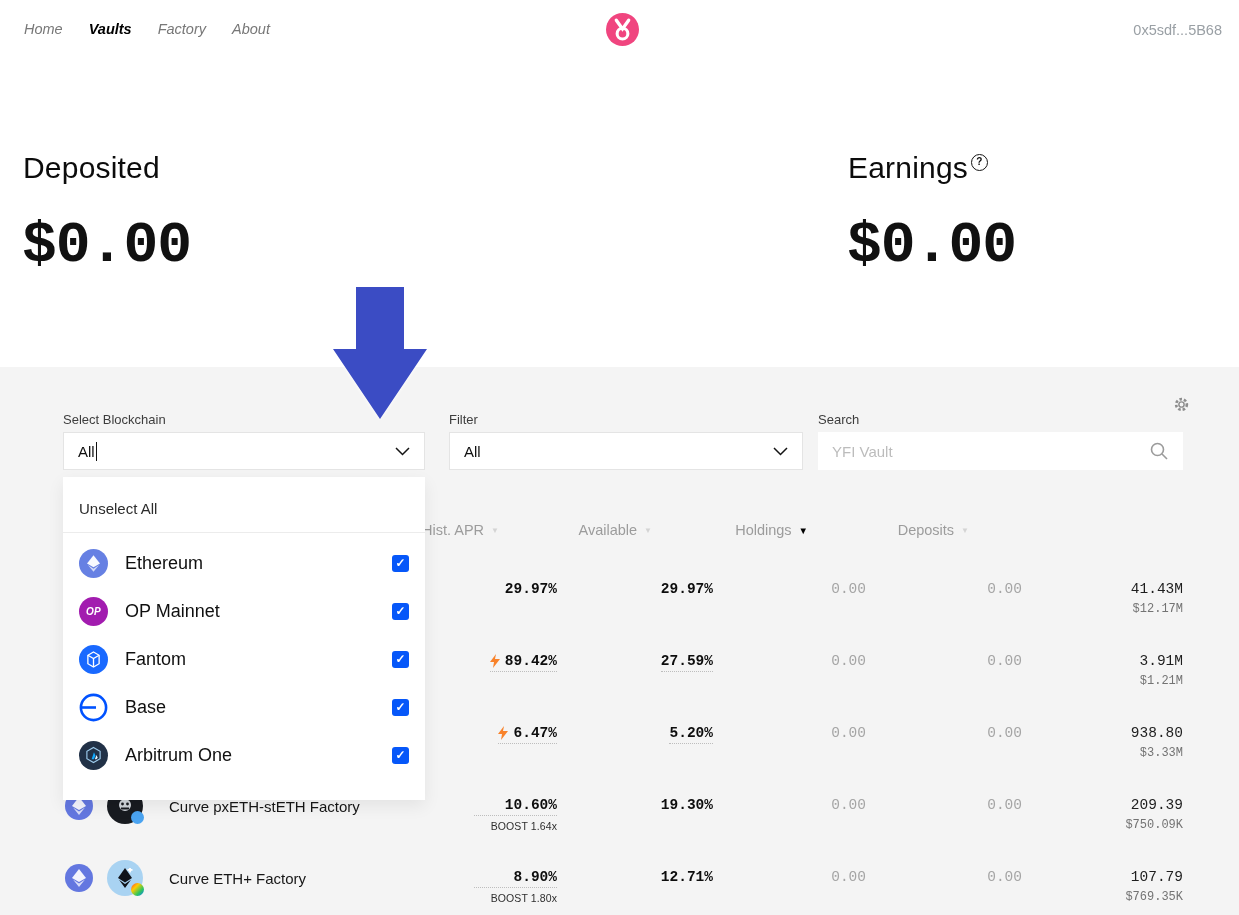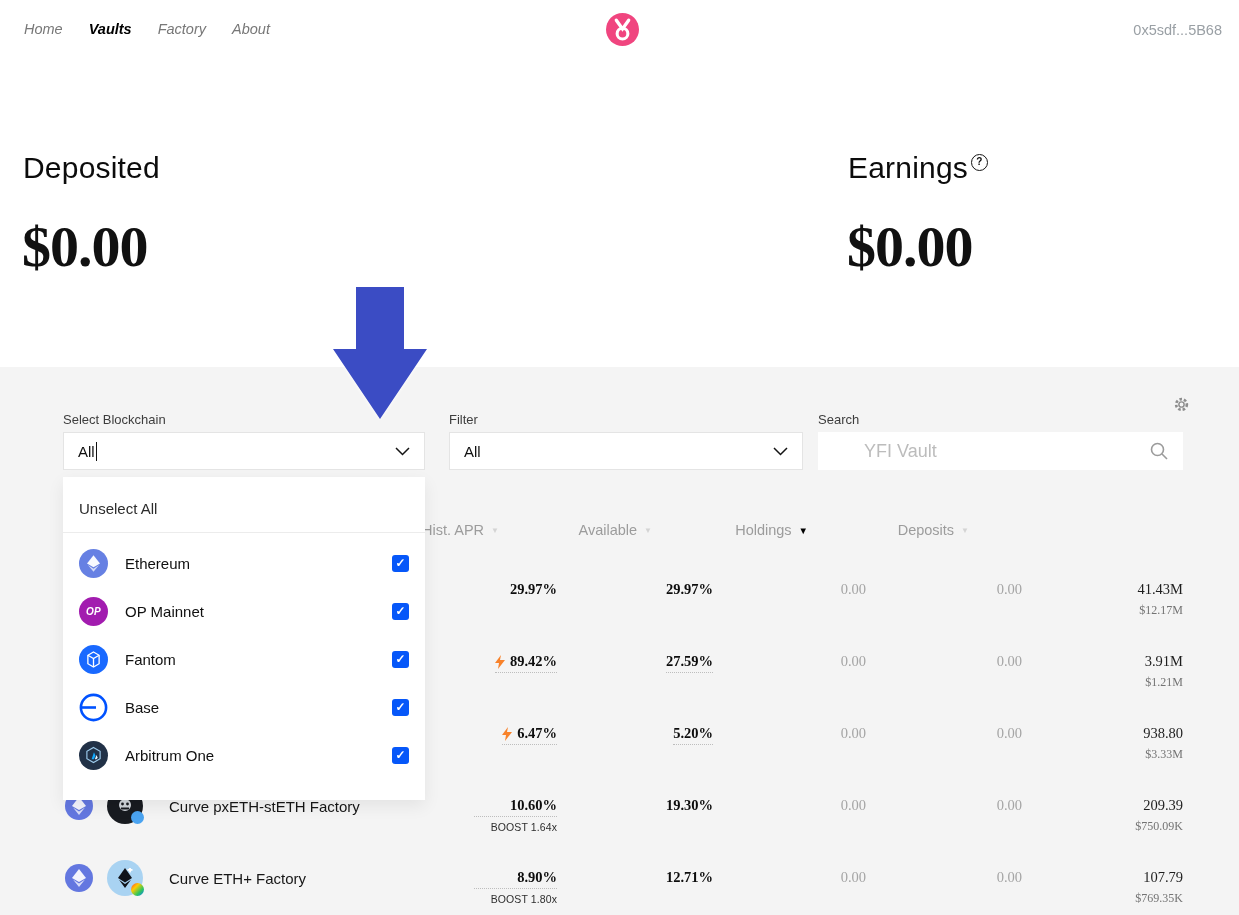--- a/index.html
+++ b/index.html
@@ -2,21 +2,21 @@
 <html><head>
 <meta charset="utf-8">
 <style>
   * { margin:0; padding:0; box-sizing:border-box; }
   html,body { width:1239px; height:915px; }
   body {
     font-family:"Liberation Sans", sans-serif;
     background:#ffffff; color:#111;
     position:relative; overflow:hidden;
   }
-  .mono { font-family:Liberation Serif, serif; }
+  .mono { font-family:Liberation Mono, monospace; }
 
   
   .nav { position:absolute; top:0; left:0; width:1239px; height:60px; background:#fff; }
   .nav-items { position:absolute; left:24px; top:21px; display:flex; gap:26px;font-style:italic; }
   .nav-item { font-size:14.5px; color:#787878; cursor:pointer; }
   .nav-item.active { color:#000; font-weight:700; }
   .logo { position:absolute; left:606px; top:13px; width:33px; height:33px; }
   .wallet { position:absolute; right:17px; top:22px; font-size:14.5px; color:#9aa0a5; }
 
   
@@ -38,34 +38,34 @@
   .panel { position:absolute; top:367px; left:0; width:1239px; height:548px; background:#f4f4f4; }
   .gear { position:absolute; top:396px; right:49px; width:17px; height:17px; cursor:pointer; }
 
   .ctl-label { position:absolute; top:412px; font-size:13px; color:#3d3d3d; }
   .ctl-box { position:absolute; top:432px; height:38px; background:#fff; border:1px solid #e4e4e4;
     display:flex; align-items:center; padding:0 14px; font-size:15px; color:#0f0f0f; cursor:pointer; }
   .ctl-box .spacer { flex:1; }
   #blockchain-box { left:63px; width:362px; }
   #filter-box { left:449px; width:354px; }
   #search-box { left:818px; width:365px; border:none; }
-  #search-box input { border:none; outline:none; flex:1; font-size:18px; color:#111;
-    font-family:"Liberation Sans", sans-serif; background:transparent;margin-left:32px; }
+  #search-box input { border:none; outline:none; flex:1; font-size:15px; color:#111;
+    font-family:"Liberation Sans", sans-serif; background:transparent; }
   #search-box input::placeholder { color:#bcbcbc; }
   .caret-bar { display:inline-block; width:1.3px; height:19px; background:#111; margin-left:1px; }
 
   
   .dropdown { position:absolute; left:63px; top:477px; width:362px; height:323px; background:#fff;
     z-index:10; box-shadow:0 6px 16px rgba(0,0,0,.07); }
   .dd-unselect { padding:23px 16px 15px 16px; font-size:15px; color:#2c2c2c; cursor:pointer; }
   .dd-divider { height:1px; background:#ececec; margin:0 0 6px 0; }
   .dd-item { height:48px; display:flex; align-items:center; padding:0 16px; cursor:pointer; }
   .dd-icon { width:29px; height:29px; border-radius:50%; flex:0 0 29px; display:flex;
     align-items:center; justify-content:center; }
-  .dd-item .lbl { margin-left:17px; font-size:15px; color:#101010; flex:1; }
+  .dd-item .lbl { margin-left:17px; font-size:18px; color:#101010; flex:1; }
   .checkbox { width:17px; height:17px; border-radius:3px; background:#0657f9; color:#fff;
     font-size:12px; font-weight:700; line-height:17px; text-align:center; cursor:pointer; }
 
   
   .thead { position:absolute; top:522px; left:0; width:1025px; height:20px; }
   .th { position:absolute; display:flex; align-items:center; gap:7px; font-size:14.5px;
     color:#9c9c9c; cursor:pointer; }
   .th .tri { font-size:8px; color:#d4d4d4; }
   .th.sorted { }
   .th.sorted .tri { color:#000; font-size:9.5px; }

